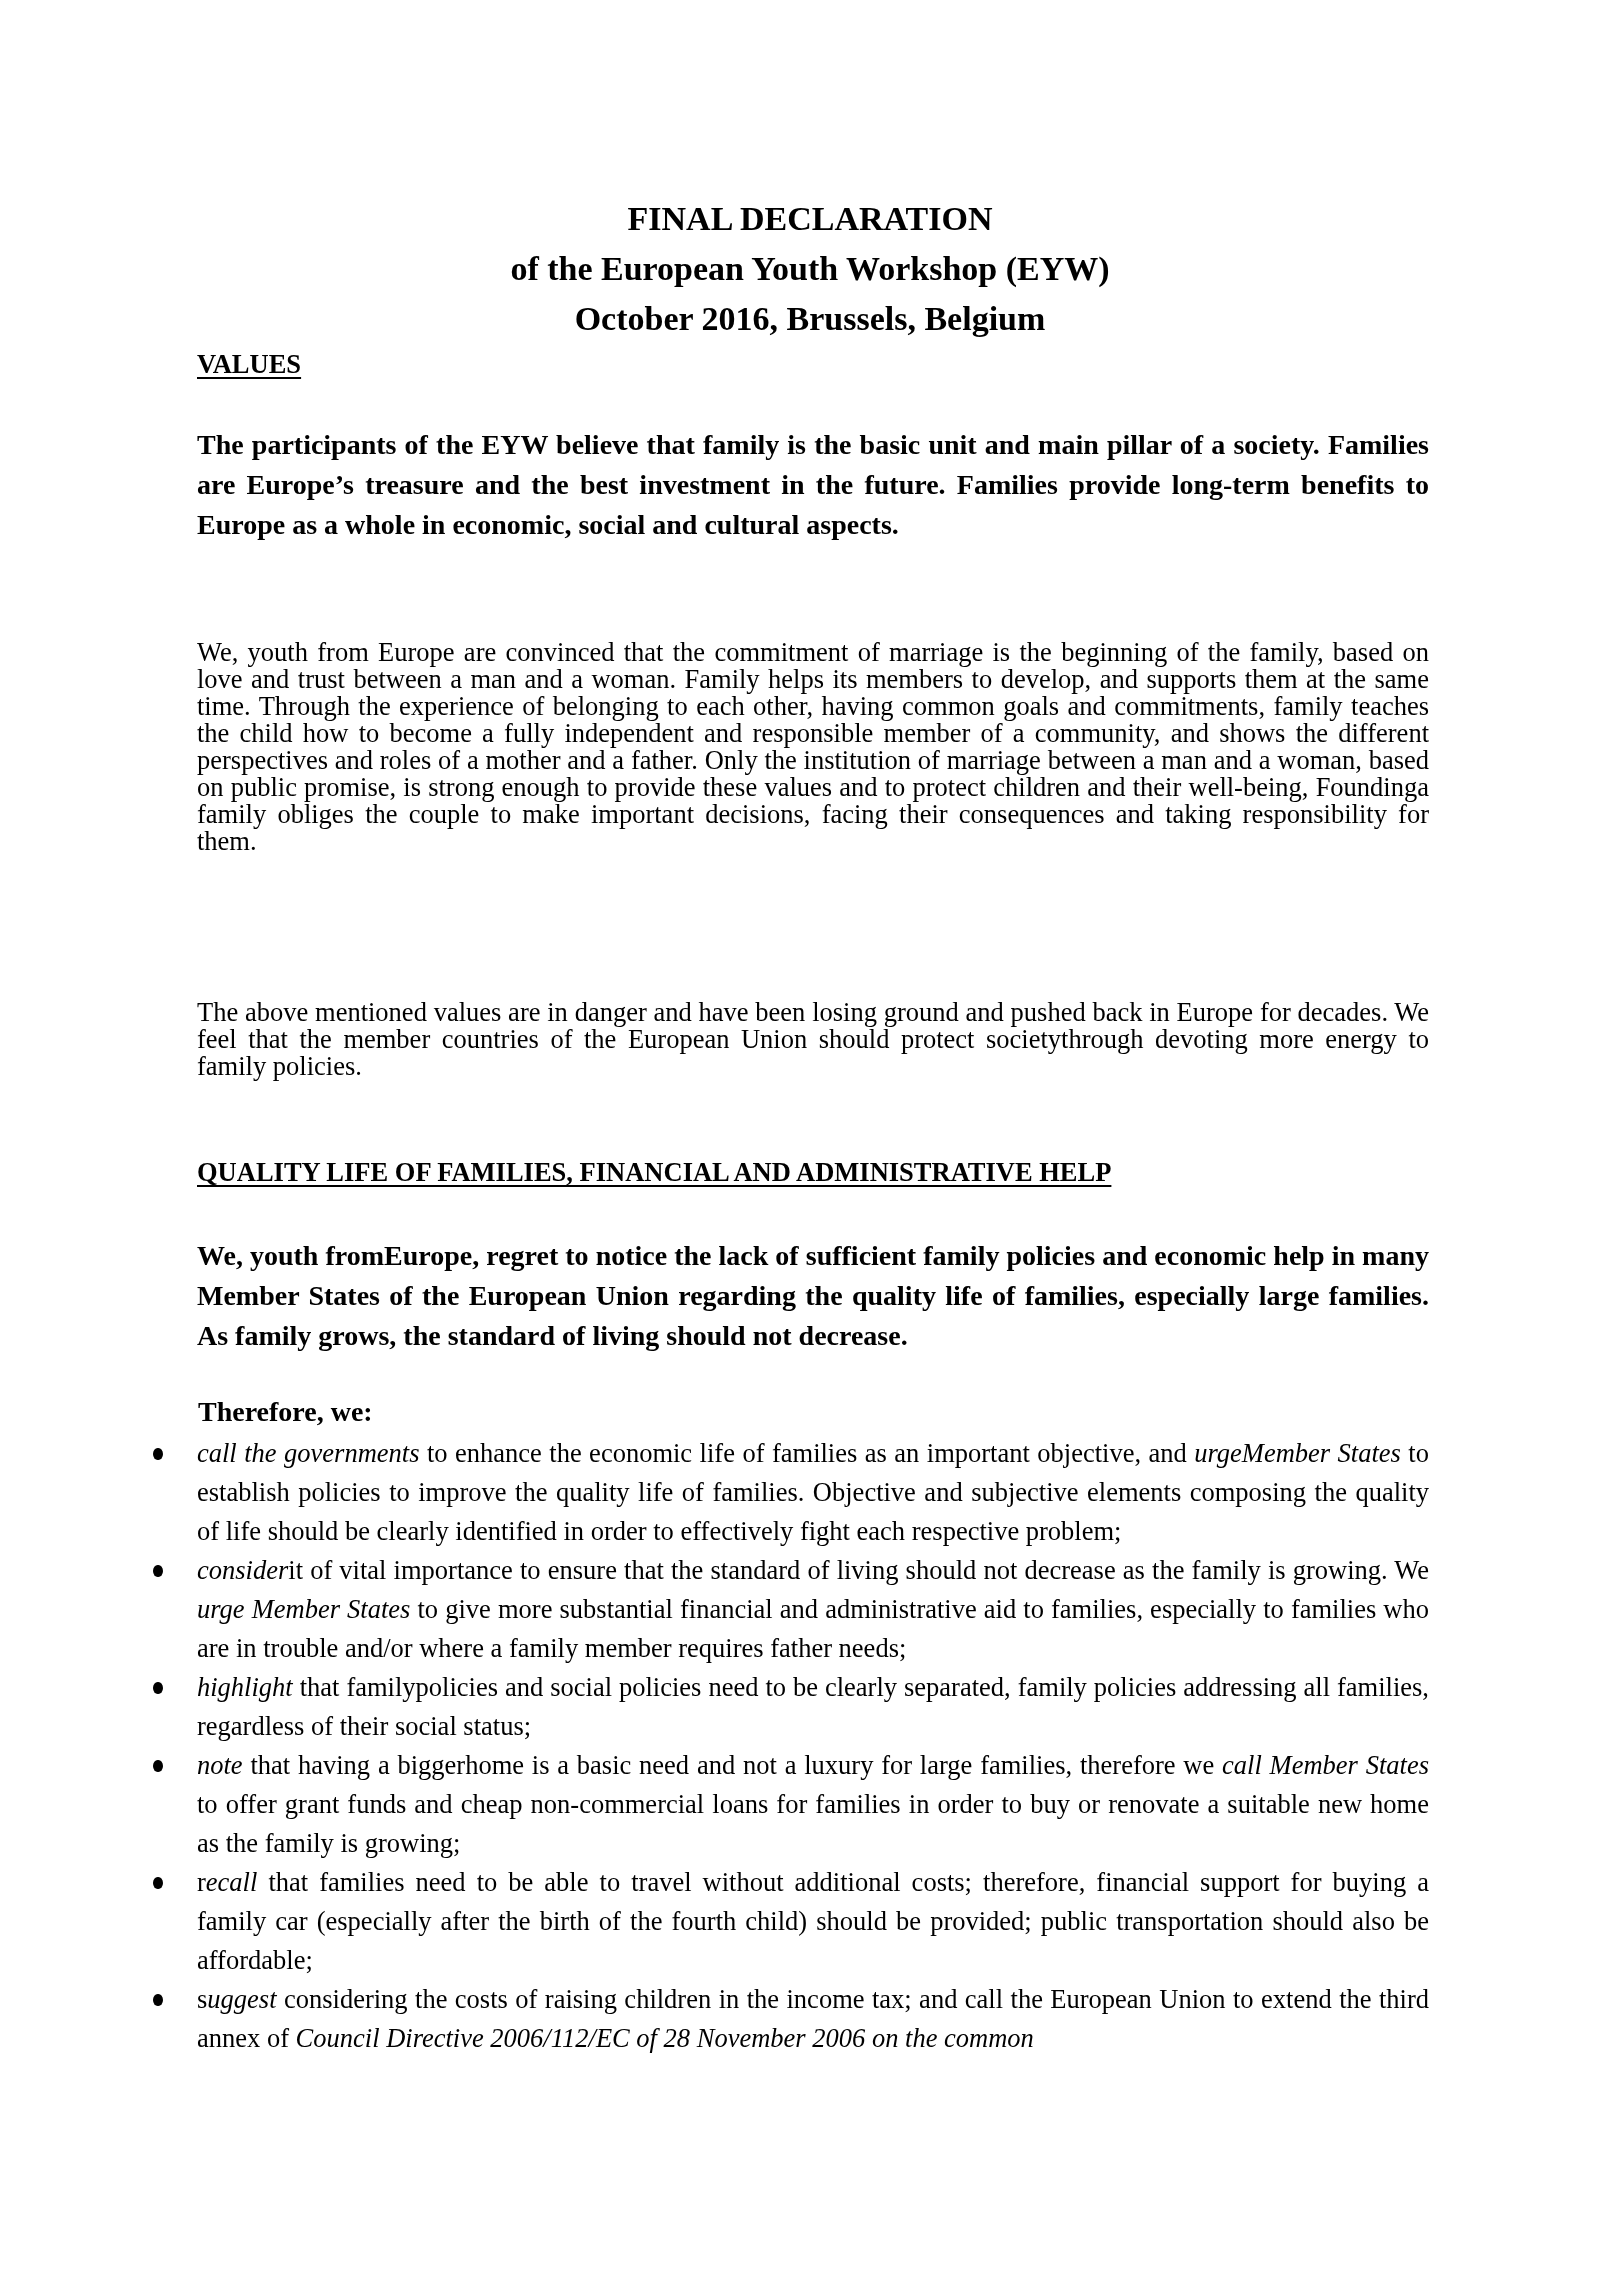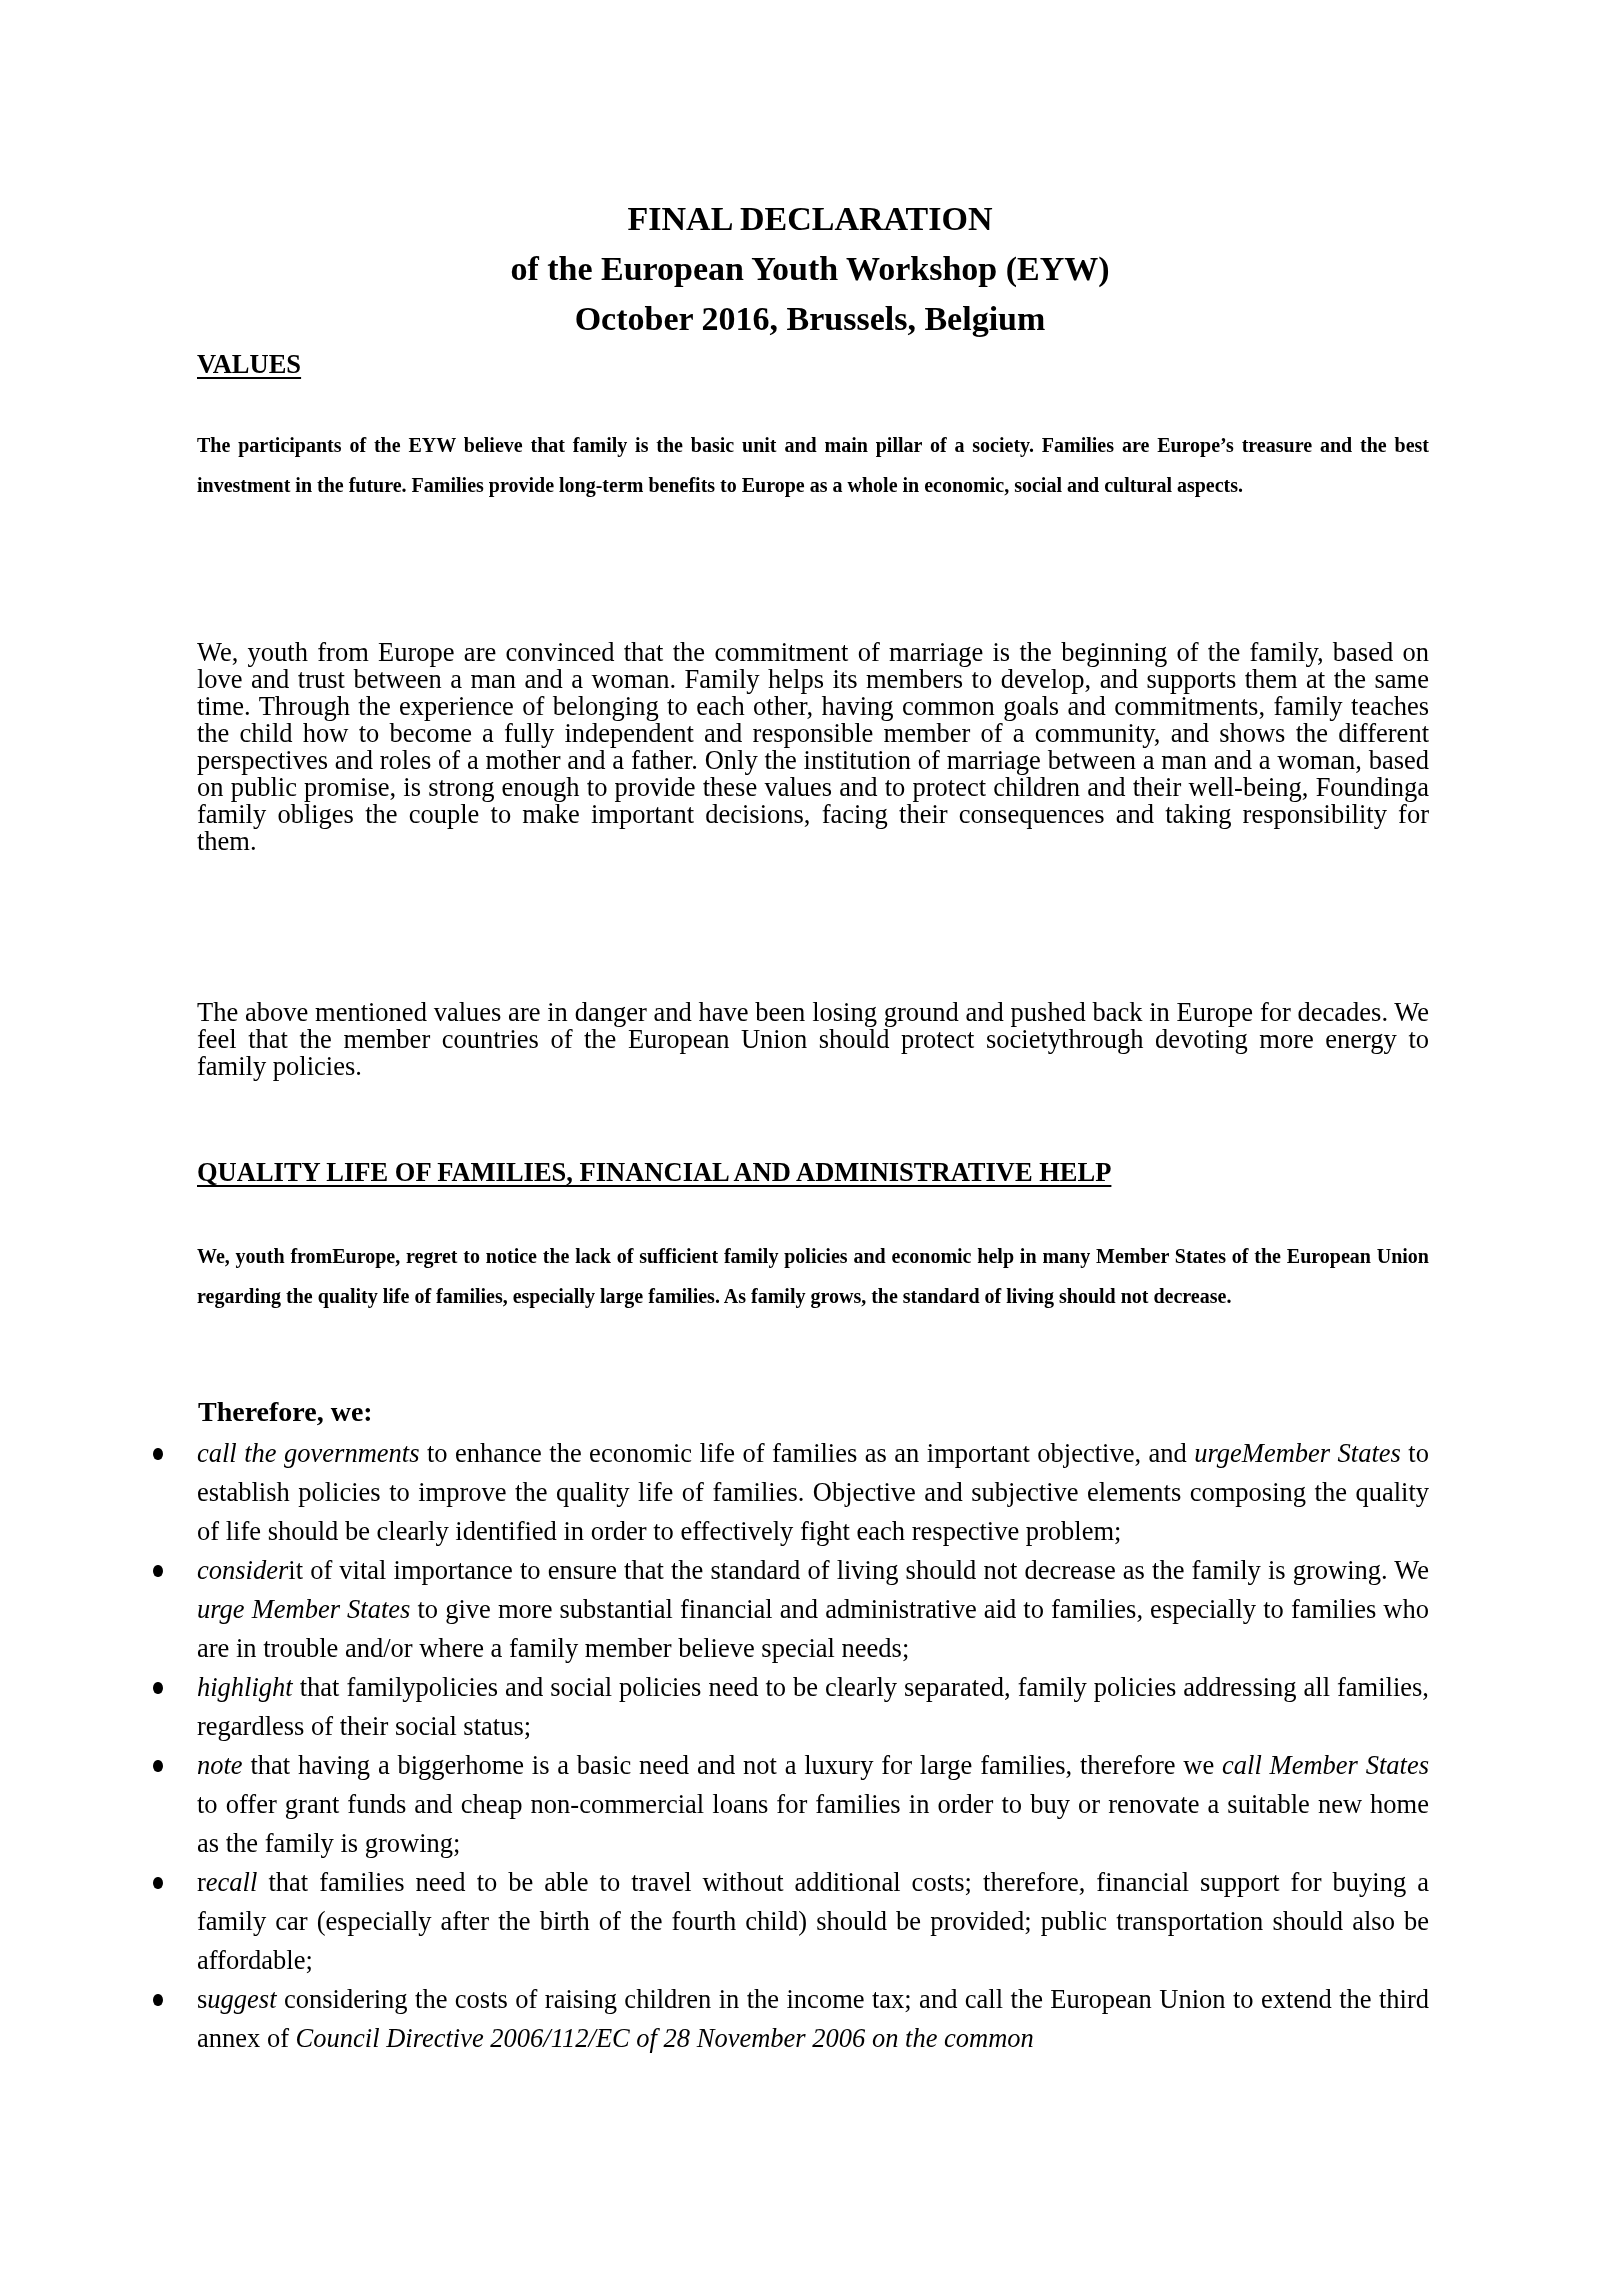--- a/index.html
+++ b/index.html
@@ -47,21 +47,21 @@
     #h-values { top: 349px; }
     #h-quality { top: 1157px; }
     .para {
       position: absolute;
       left: 197px;
       width: 1232px;
       text-align: justify;
       font-size: 26.5px;
       line-height: 27px;
     }
-    .para.bold { font-weight: bold; font-size: 20px; line-height: 40px; }
+    .para.bold { font-weight: bold; font-size: 28px; line-height: 40px; }
     #p-values-bold { top: 425px; }
     #p-values-1 { top: 639px; }
     #p-values-2 { top: 999px; }
     #p-quality-bold { top: 1236px; }
     .therefore {
       position: absolute;
       left: 198px;
       top: 1396px;
       font-weight: bold;
       font-size: 28px;
@@ -120,21 +120,21 @@
 
   <div class="therefore">Therefore, we:</div>
 
   <ul class="bullets">
     <li class="bullet-item">
       <span class="bullet-dot"></span>
       <span class="it">call the governments</span><span> to enhance the economic life of families as an important objective, and </span><span class="it">urgeMember States</span><span> to establish policies to improve the quality life of families. Objective and subjective elements composing the quality of life should be clearly identified in order to effectively fight each respective problem;</span>
     </li>
     <li class="bullet-item">
       <span class="bullet-dot"></span>
-      <span class="it">consider</span><span>it of vital importance to ensure that the standard of living should not decrease as the family is growing. We </span><span class="it">urge Member States</span><span> to give more substantial financial and administrative aid to families, especially to families who are in trouble and/or where a family member believe special needs;</span>
+      <span class="it">consider</span><span>it of vital importance to ensure that the standard of living should not decrease as the family is growing. We </span><span class="it">urge Member States</span><span> to give more substantial financial and administrative aid to families, especially to families who are in trouble and/or where a family member requires father needs;</span>
     </li>
     <li class="bullet-item">
       <span class="bullet-dot"></span>
       <span class="it">highlight</span><span> that familypolicies and social policies need to be clearly separated, family policies addressing all families, regardless of their social status;</span>
     </li>
     <li class="bullet-item">
       <span class="bullet-dot"></span>
       <span class="it">note</span><span> that having a biggerhome is a basic need and not a luxury for large families, therefore we </span><span class="it">call Member States</span><span> to offer grant funds and cheap non-commercial loans for families in order to buy or renovate a suitable new home as the family is growing;</span>
     </li>
     <li class="bullet-item">

